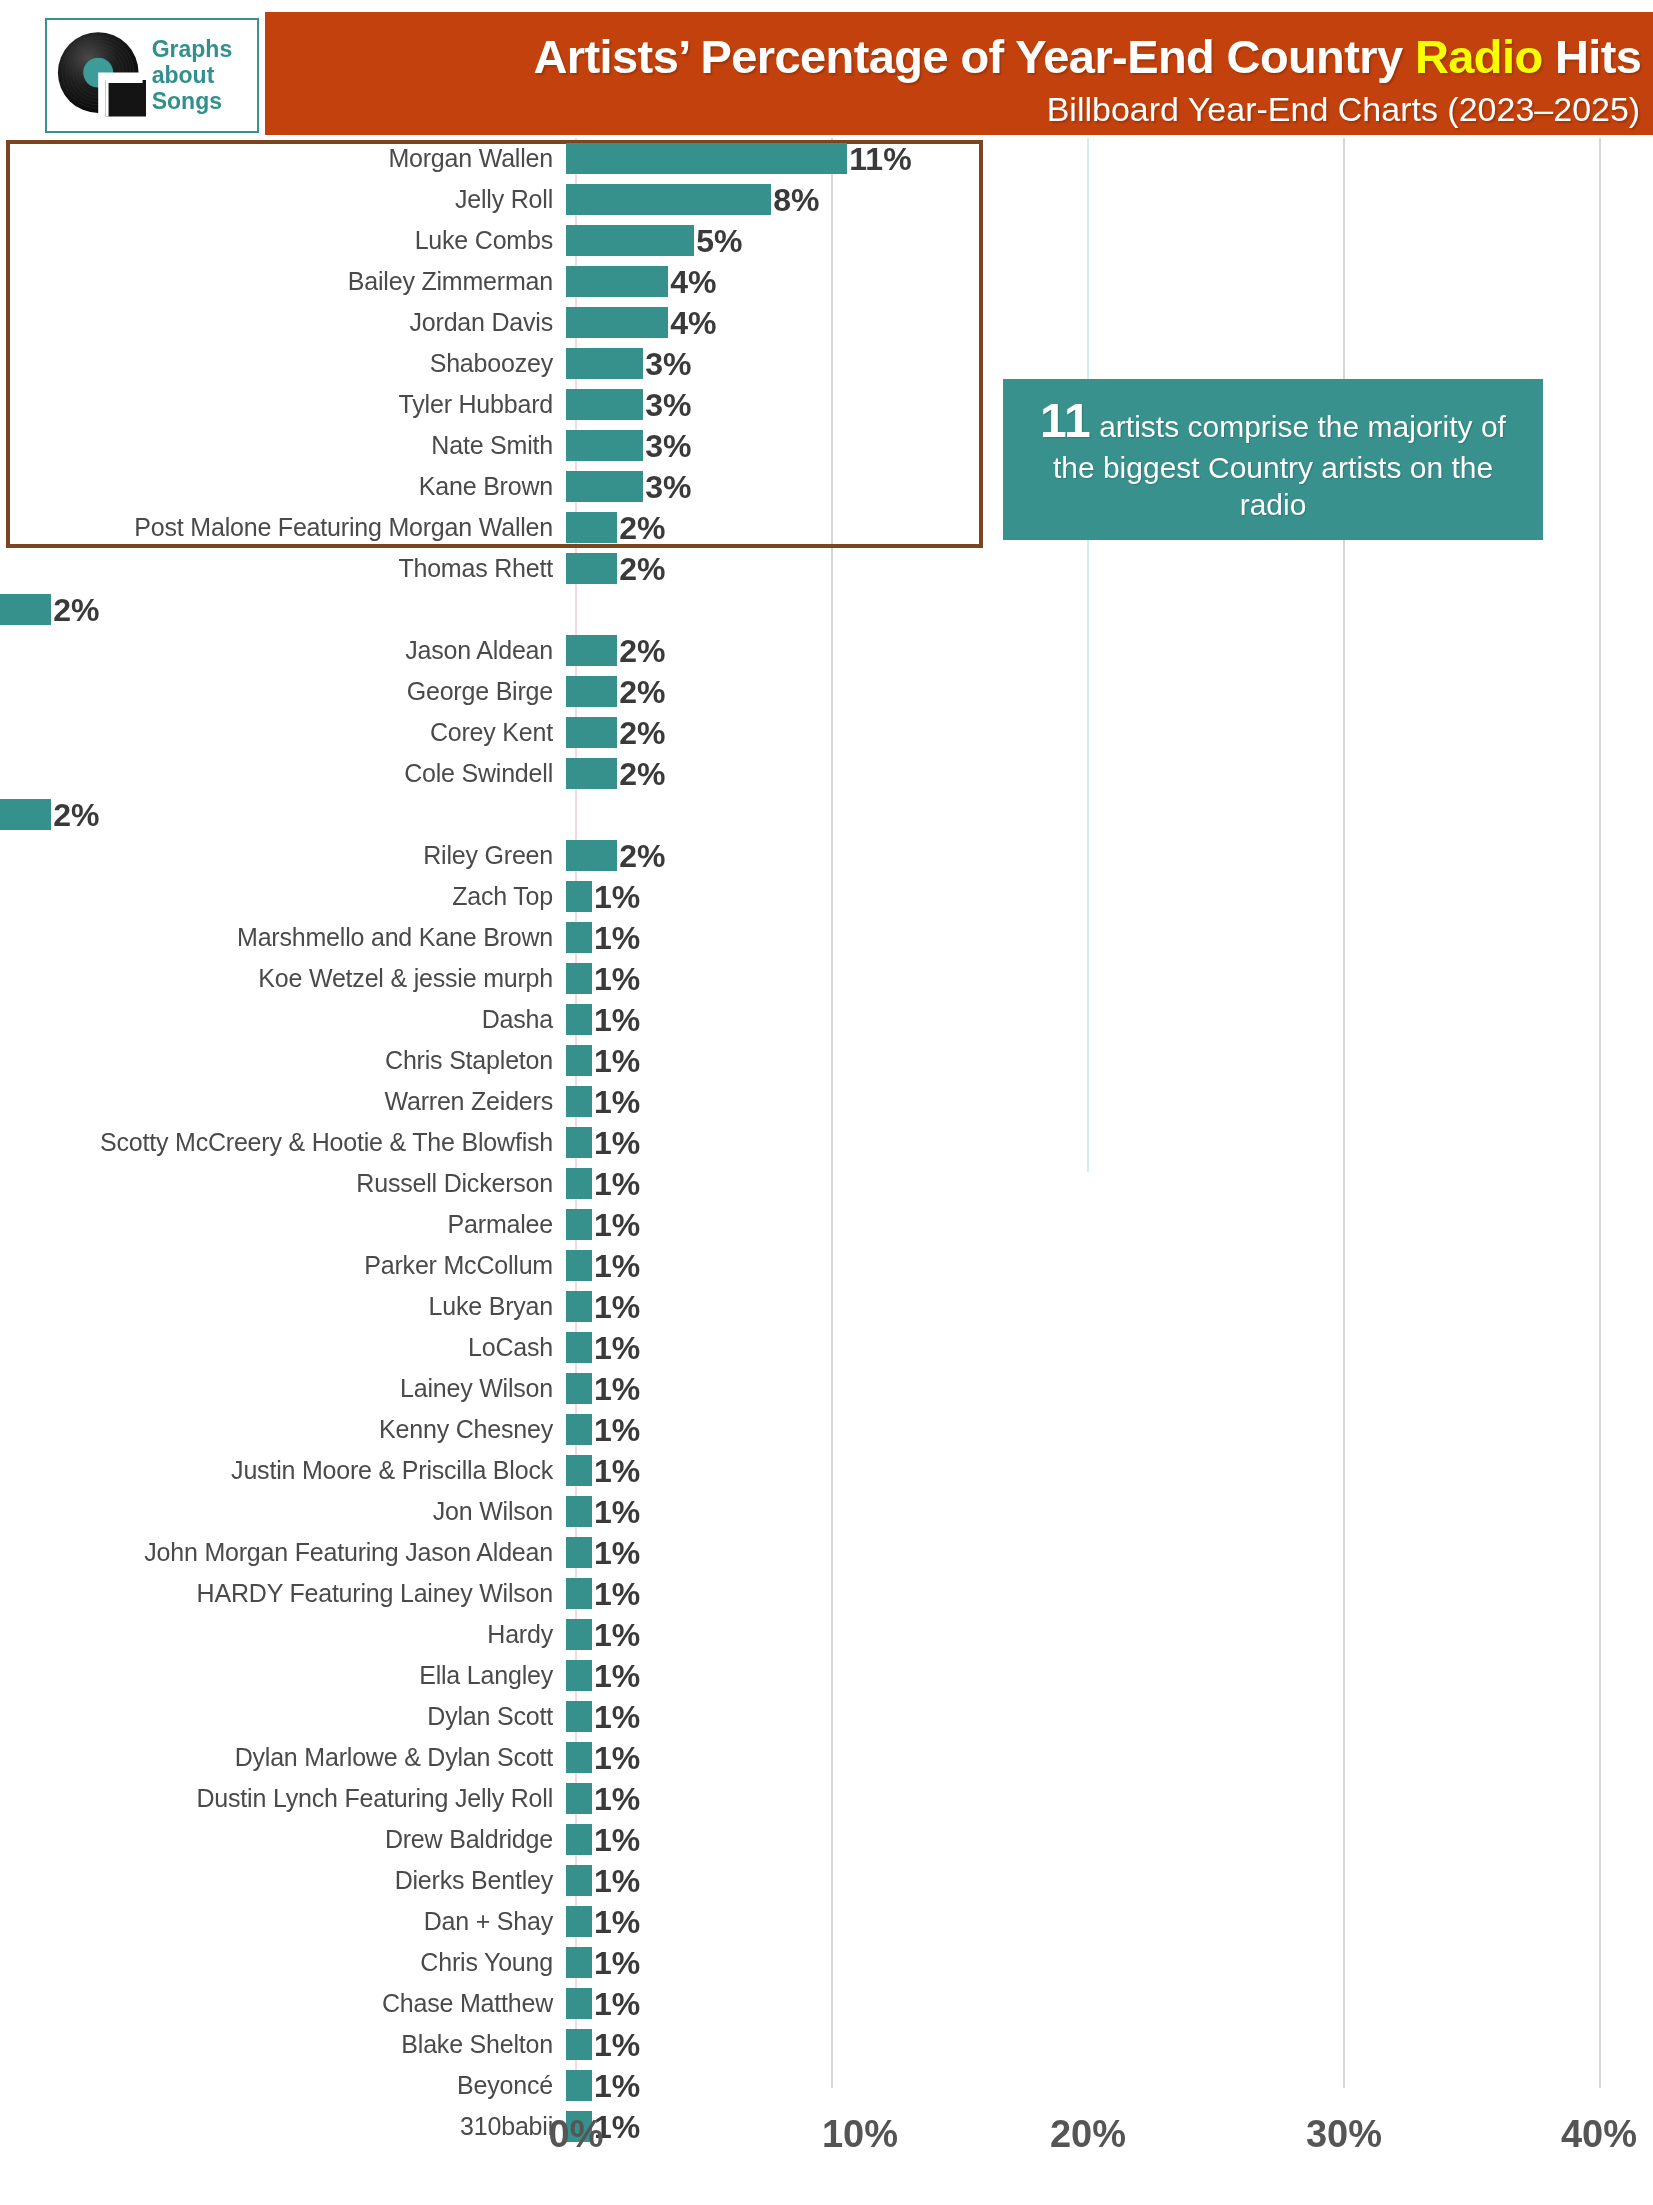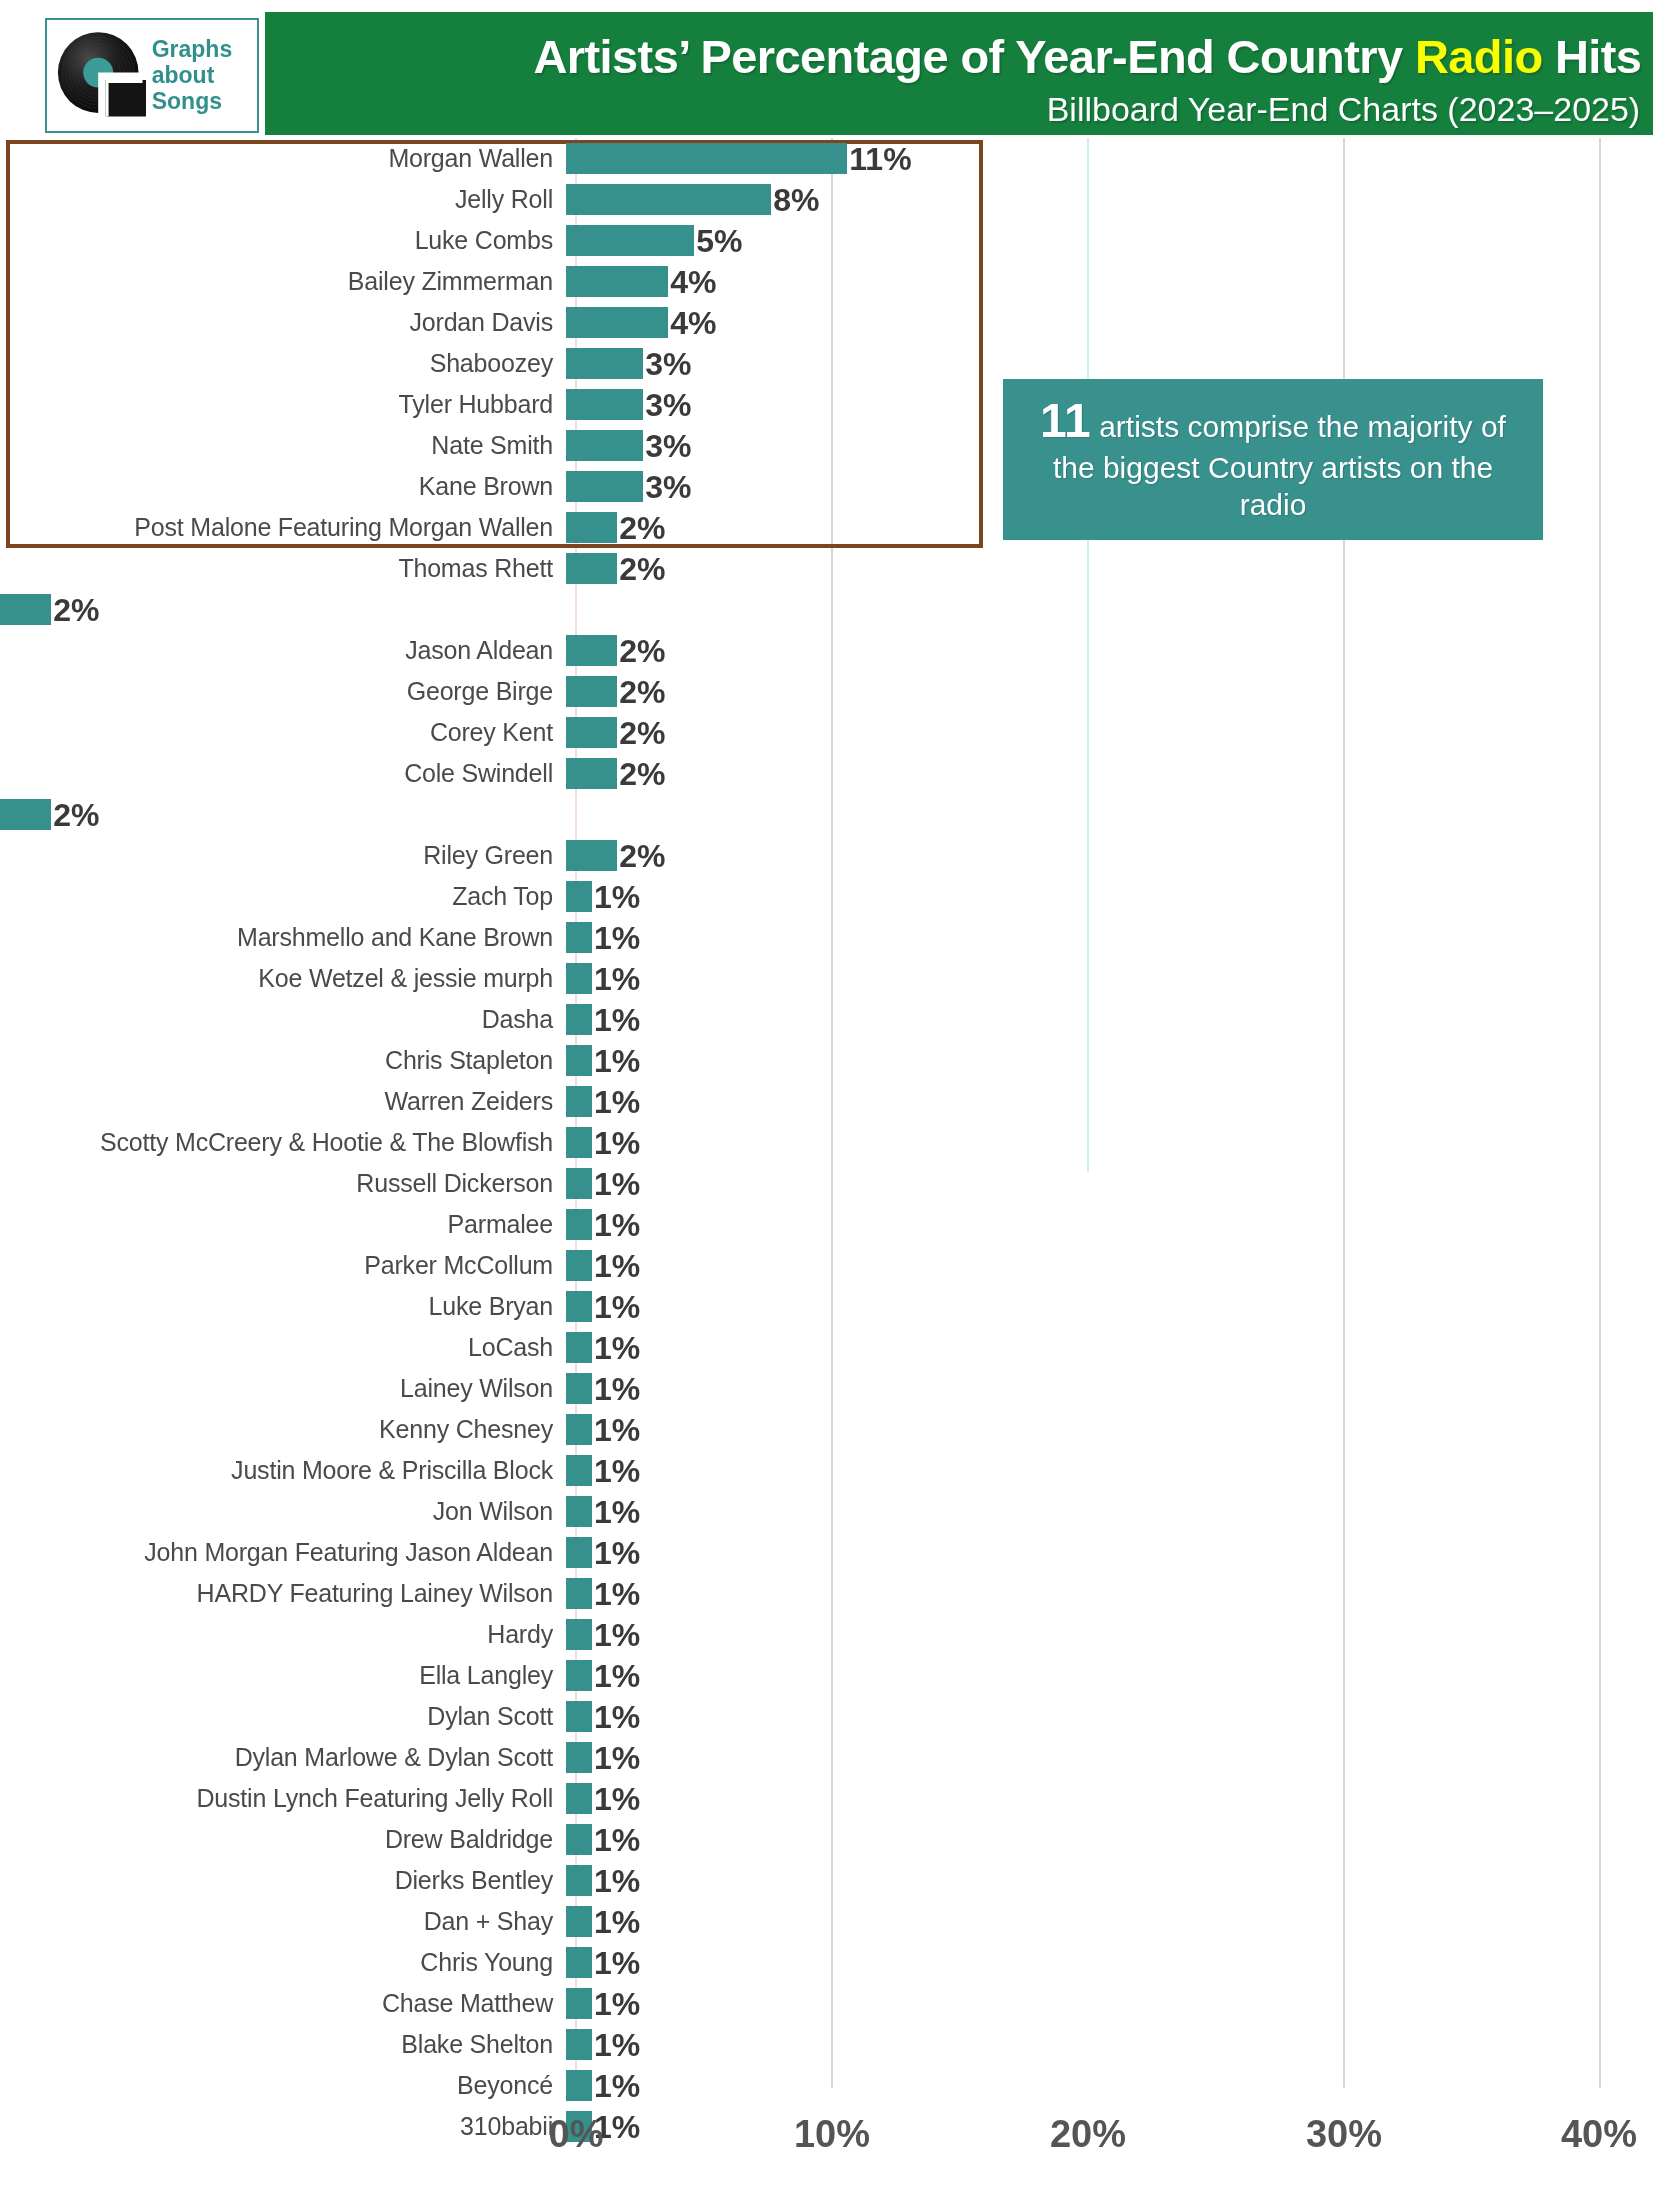--- a/index.html
+++ b/index.html
@@ -19,21 +19,21 @@
     overflow: hidden;
   }
 
   
   .header-band {
     position: absolute;
     left: 265px;
     top: 11.5px;
     width: 1389px;
     height: 123px;
-    background: #15803d;
+    background: #c2410c;
   }
 
   .title-line {
     position: absolute;
     right: 12.6px;
     top: 17px;
     font-size: 47px;
     font-weight: bold;
     color: #ffffff;
     letter-spacing: -0.6px;
@@ -588,20 +588,20 @@
         </div>
       </div>
 
     <div class="annotation">
       <span class="big">11</span><span> artists comprise the majority of the biggest Country artists on the radio</span>
     </div>
   </div>
 
   <div class="xaxis" id="xaxis">
       <div class="xtick" style="left: 576px;">0%</div>
-      <div class="xtick" style="left: 832px;">10%</div>
+      <div class="xtick" style="left: 860px;">10%</div>
       <div class="xtick" style="left: 1088px;">20%</div>
       <div class="xtick" style="left: 1344px;">30%</div>
       <div class="xtick" style="left: 1599px;">40%</div>
     </div>
 
 </div>
 
 
 </body></html>

